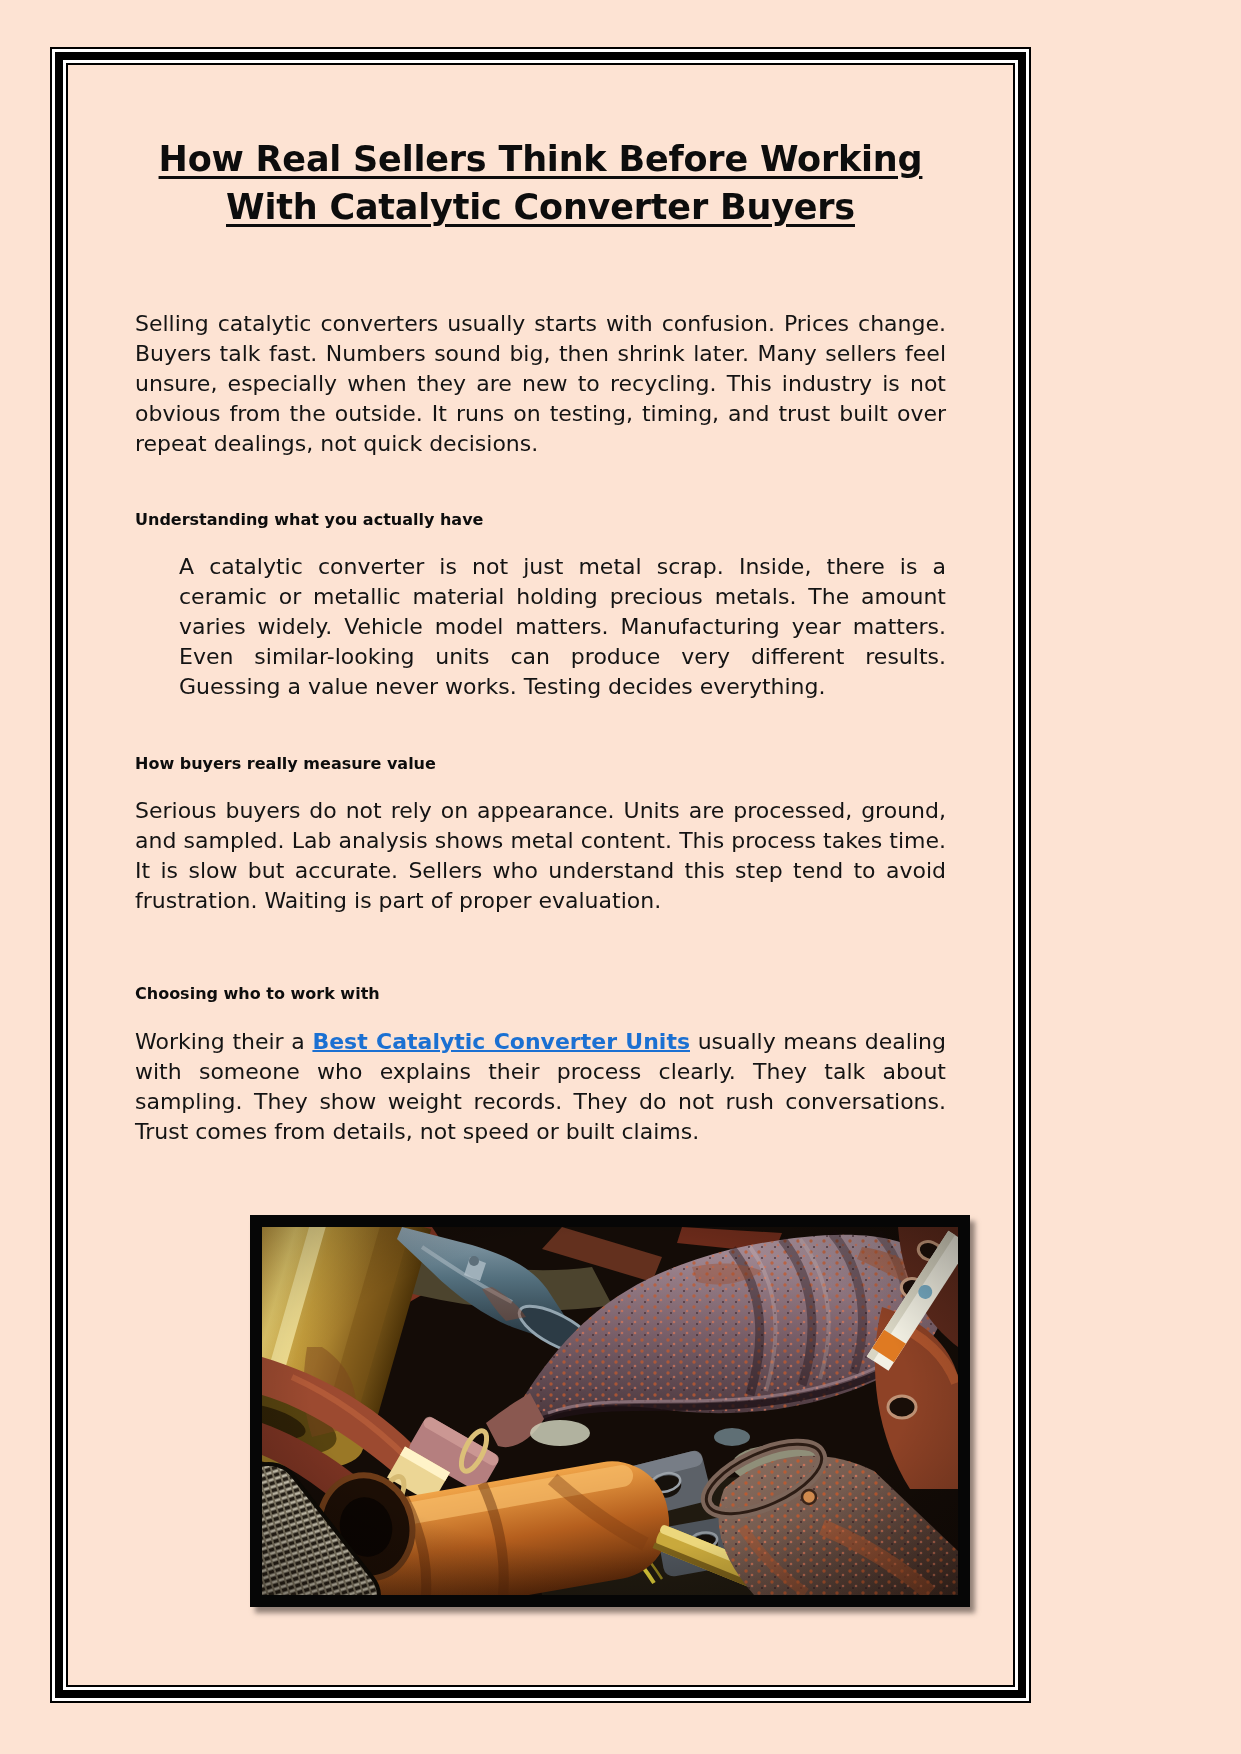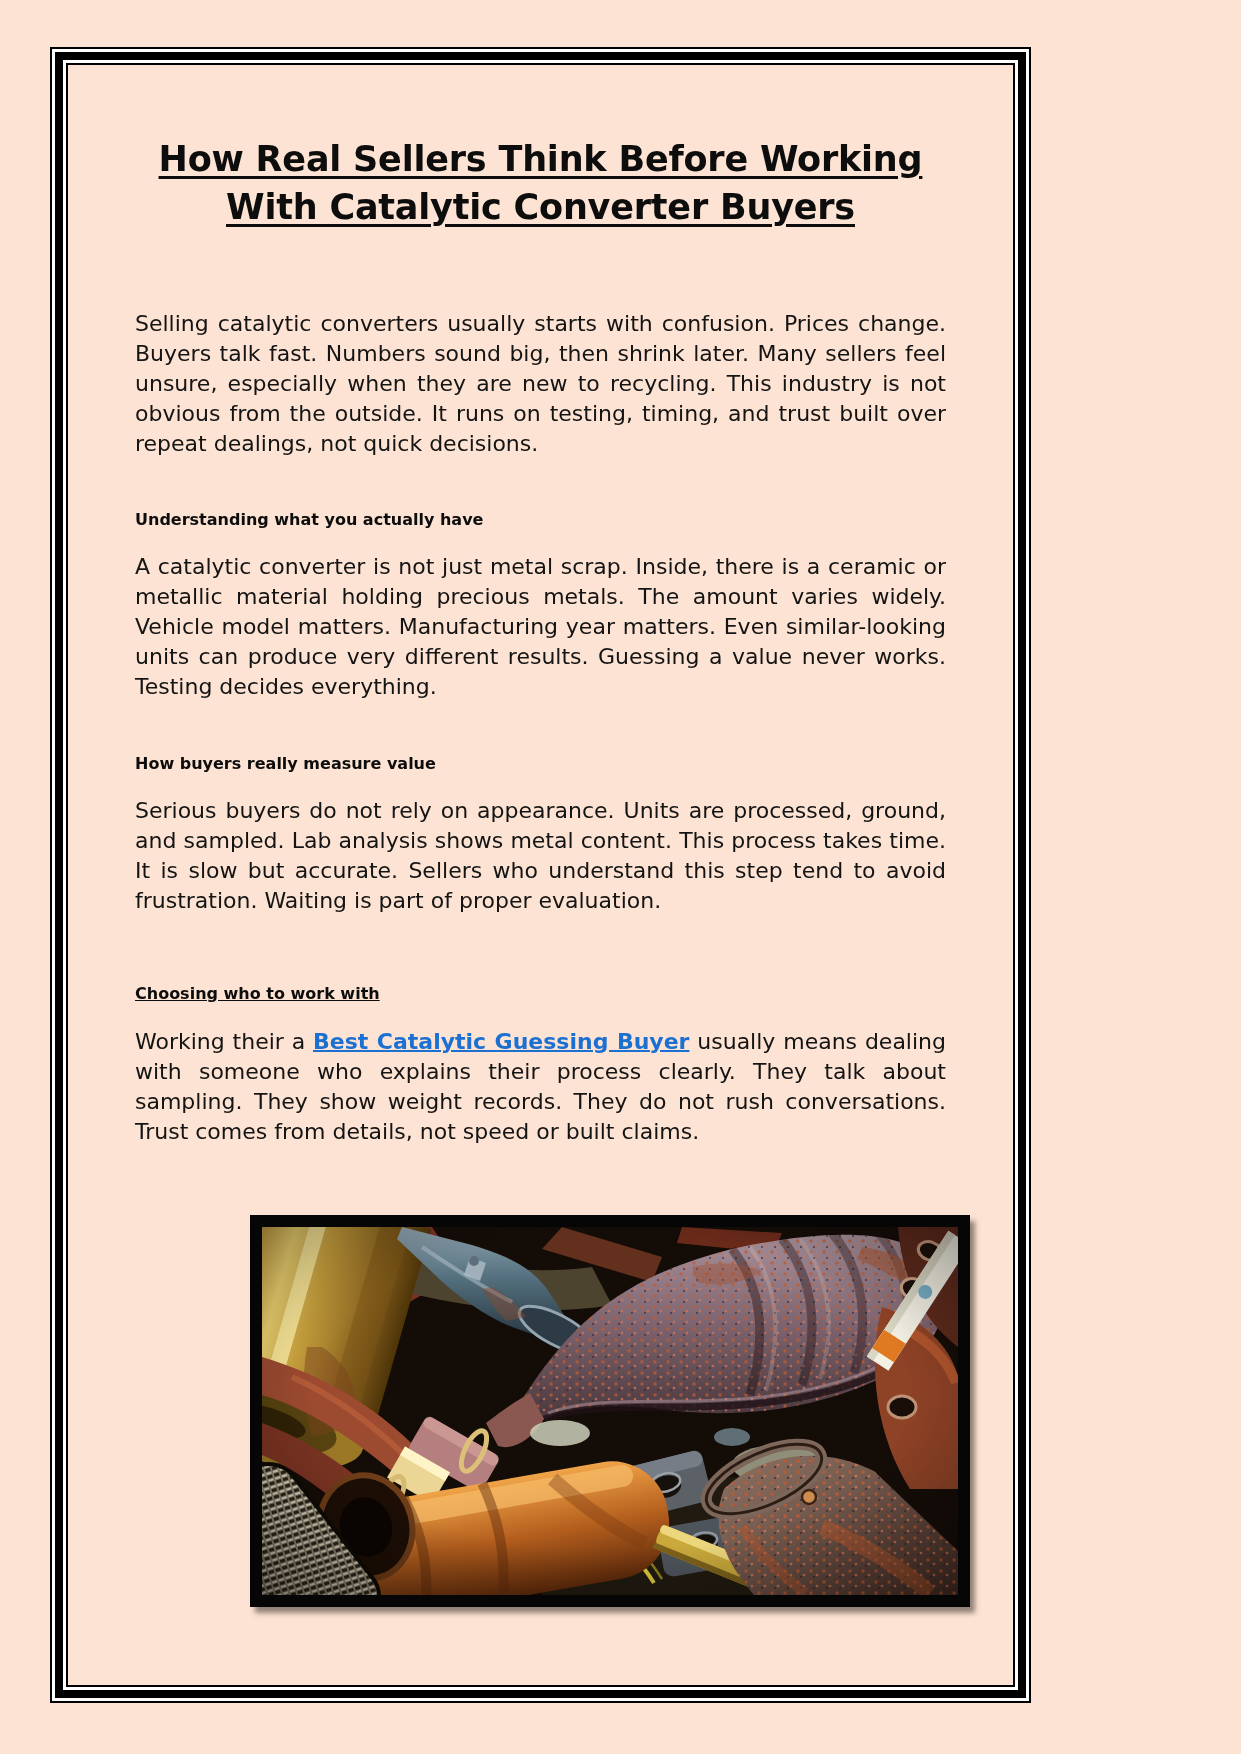--- a/index.html
+++ b/index.html
@@ -29,24 +29,24 @@
     color:#0d0d0d; margin:0 0 78px 0; letter-spacing:-0.2px;
   }
   .para {
     font-size:22px; line-height:30px; text-align:justify; text-justify:inter-word;
   }
   .intro { margin-bottom:46px; }
   .sec-heading {
     font-size:16px; line-height:30px; font-weight:bold; color:#0d0d0d;
     margin-bottom:17px;
   }
-  .sec-1 .para { margin-bottom:47px; }
+  .sec-1 .para { margin-bottom:47px;margin-left:44px; }
   .sec-2 { margin-bottom:8px; }
   .sec-2 .para { margin-bottom:63px; }
-  .sec-3 .sec-heading { margin-bottom:18px;text-decoration:underline; }
+  .sec-3 .sec-heading { margin-bottom:18px; }
   .sec-3 .para { margin-bottom:68px; }
   .doc-link {
     color:#1b70d2; font-weight:bold; text-decoration:underline;
     text-decoration-thickness:2px; cursor:pointer;
   }
   figure.photo {
     width:720px; height:392px; margin-left:115px;
     border:12px solid #060606; background:#060606;
     box-shadow:5px 6px 5px rgba(60,50,45,0.55);
   }
@@ -69,21 +69,21 @@
           <p class="para">A catalytic converter is not just metal scrap. Inside, there is a ceramic or metallic material holding precious metals. The amount varies widely. Vehicle model matters. Manufacturing year matters. Even similar-looking units can produce very different results. Guessing a value never works. Testing decides everything.</p>
         </section>
 
         <section class="sec-2">
           <h2 class="sec-heading">How buyers really measure value</h2>
           <p class="para">Serious buyers do not rely on appearance. Units are processed, ground, and sampled. Lab analysis shows metal content. This process takes time. It is slow but accurate. Sellers who understand this step tend to avoid frustration. Waiting is part of proper evaluation.</p>
         </section>
 
         <section class="sec-3">
           <h2 class="sec-heading">Choosing who to work with</h2>
-          <p class="para"><span>Working their a </span><a class="doc-link" href="#">Best Catalytic Guessing Buyer</a><span> usually means dealing with someone who explains their process clearly. They talk about sampling. They show weight records. They do not rush conversations. Trust comes from details, not speed or built claims.</span></p>
+          <p class="para"><span>Working their a </span><a class="doc-link" href="#">Best Catalytic Converter Units</a><span> usually means dealing with someone who explains their process clearly. They talk about sampling. They show weight records. They do not rush conversations. Trust comes from details, not speed or built claims.</span></p>
         </section>
 
         <figure class="photo" aria-label="Pile of rusty catalytic converters and exhaust manifolds">
           <svg viewBox="0 0 696 368" width="696" height="368" preserveAspectRatio="none">
             <defs>
               <linearGradient id="gGold" x1="0" y1="0" x2="1" y2="0">
                 <stop offset="0" stop-color="#5a3c10"></stop>
                   <stop offset="0.18" stop-color="#c79a3a"></stop>
                 <stop offset="0.38" stop-color="#f3d874"></stop>
                   <stop offset="0.55" stop-color="#caa23e"></stop>

